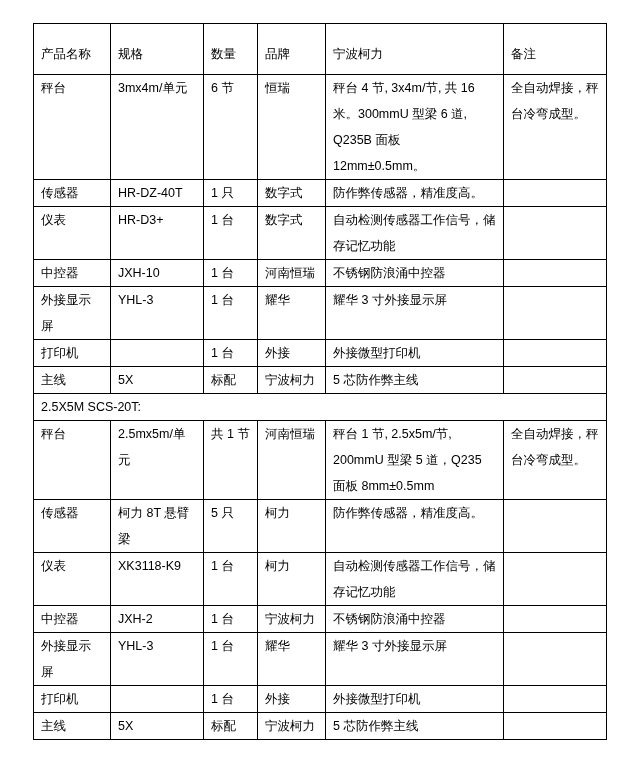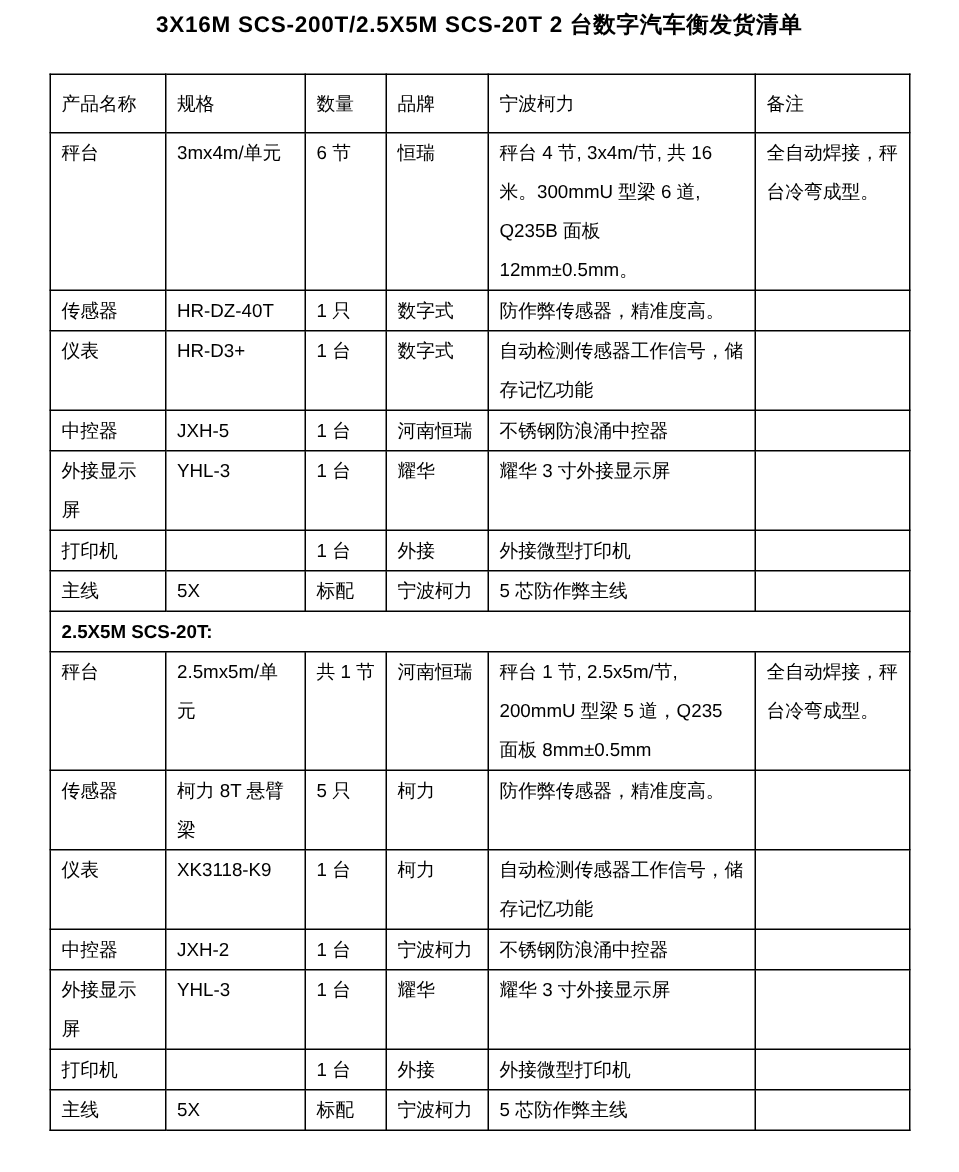--- a/index.html
+++ b/index.html
@@ -43,34 +43,34 @@
     border: 1px solid #000000;
     padding: 0 7px;
     line-height: 26px;
     vertical-align: top;
     text-align: left;
     font-weight: normal;
     word-break: break-word;
     overflow: hidden;
   }
   table.config-table th {
-    padding-top: 6px;
+    padding-top: 18px;
     padding-bottom: 6px;
     vertical-align: middle;
+    font-family: Liberation Mono, monospace;
   }
   table.config-table td.section-cell {
-    font-weight: bold;
+    font-weight: normal;
   }
 </style>
 </head>
 <body>
 
 <div class="page">
 
-  <div class="doc-title">3X16M SCS-200T/2.5X5M SCS-20T 2 台数字汽车衡发货清单</div>
 
 
   <table class="config-table">
     <colgroup>
       <col style="width:77px">
       <col style="width:93px">
       <col style="width:54px">
       <col style="width:68px">
       <col style="width:178px">
       <col style="width:103px">
@@ -105,21 +105,21 @@
         <tr>
           <td>仪表</td>
           <td>HR-D3+</td>
           <td>1 台</td>
           <td>数字式</td>
           <td>自动检测传感器工作信号，储存记忆功能</td>
           <td></td>
         </tr>
         <tr>
           <td>中控器</td>
-          <td>JXH-5</td>
+          <td>JXH-10</td>
           <td>1 台</td>
           <td>河南恒瑞</td>
           <td>不锈钢防浪涌中控器</td>
           <td></td>
         </tr>
         <tr>
           <td>外接显示屏</td>
           <td>YHL-3</td>
           <td>1 台</td>
           <td>耀华</td>

